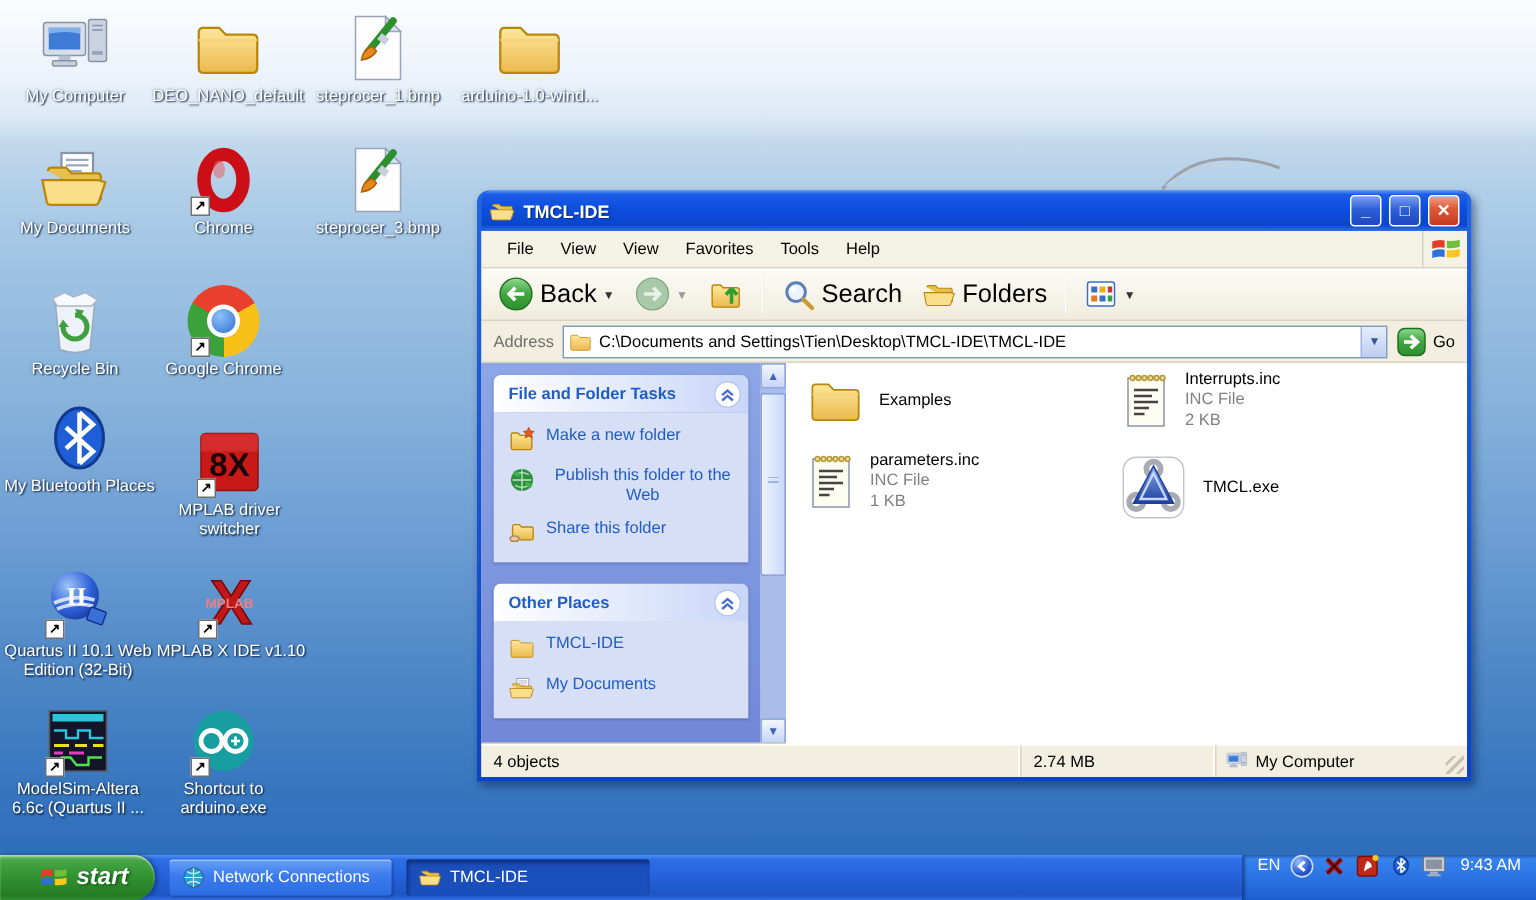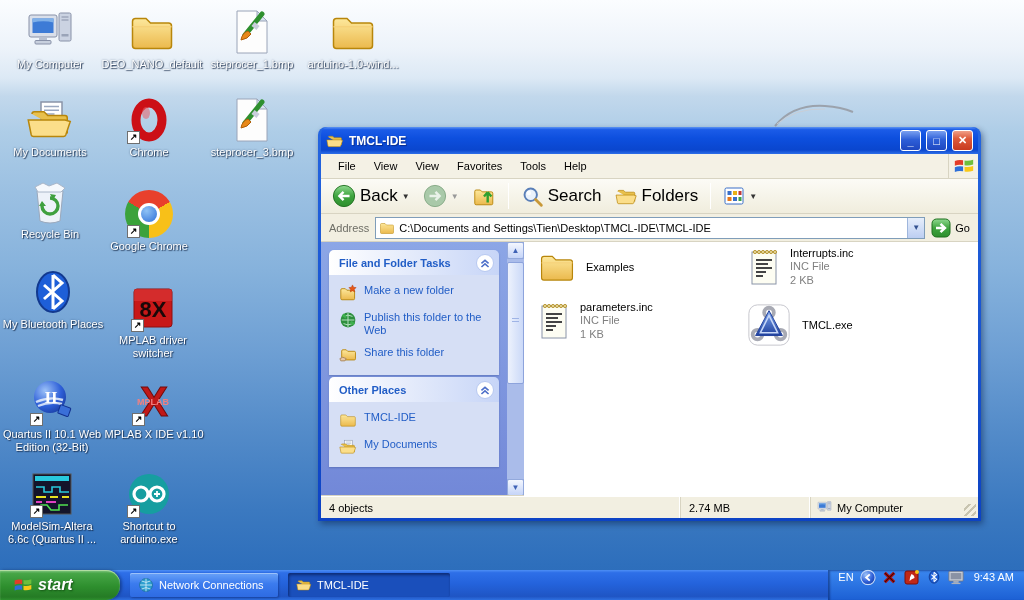--- a/index.html
+++ b/index.html
@@ -47,21 +47,21 @@
   .addr-label { color:#6E6E66; }
   .addr-box { flex:1; height:22px; background:#fff; border:1px solid #7F9DB9; display:flex; align-items:center; gap:4px; padding-left:3px; }
   .addr-box .path { flex:1; color:#000; white-space:nowrap; overflow:hidden; }
   .addr-dd { width:17px; height:20px; background:linear-gradient(180deg,#E6EEFB,#BCCEF2); border-left:1px solid #9FB6DC; display:flex; align-items:center; justify-content:center; color:#33518F; font-size:8px; cursor:pointer; }
   .gobtn { display:flex; align-items:center; gap:4px; padding-right:4px; cursor:pointer; }
 
   .wmain { flex:1; display:flex; min-height:0; }
 
   
   .taskpane { width:186px; background:linear-gradient(180deg,#8CA6E6,#7288D8); padding:8px 8px 0 8px; overflow:hidden; }
-  .tpbox { border-radius:5px 5px 0 0; overflow:hidden; margin-bottom:2px; box-shadow:0 1px 2px rgba(20,40,100,.25); }
+  .tpbox { border-radius:5px 5px 0 0; overflow:hidden; margin-bottom:14px; box-shadow:0 1px 2px rgba(20,40,100,.25);text-align:center; }
   .tphead { height:25px; display:flex; align-items:center; justify-content:space-between; padding:0 5px 0 10px;
             background:linear-gradient(90deg,#FFFFFF,#C7D5F7); color:#215DC6; font-weight:bold; cursor:pointer; }
   .tpchev { width:18px; height:18px; border-radius:50%; background:#fff; border:1px solid #B7C8F0; display:flex; align-items:center; justify-content:center; }
   .tpbody { background:#D6DFF5; padding:9px 6px 9px 10px; }
   .tplink { display:flex; align-items:flex-start; gap:7px; margin-bottom:9px; color:#215DC6; cursor:pointer; }
   .tplink:last-child { margin-bottom:2px; }
   .tplink .txt { line-height:13px; }
   .tplink svg { flex:0 0 auto; }
 
   
@@ -82,21 +82,21 @@
   .statusbar { height:22px; background:#F2EFE1; border-top:1px solid #fff; box-shadow:0 -1px 0 #D8D4C2; display:flex; align-items:center; font-size:11px; }
   .sb1 { flex:1; padding-left:8px; }
   .sb2 { width:130px; border-left:1px solid #D8D4C2; box-shadow:-1px 0 0 #fff; padding-left:8px; align-self:stretch; display:flex; align-items:center; }
   .sb3 { width:168px; border-left:1px solid #D8D4C2; box-shadow:-1px 0 0 #fff; padding-left:6px; align-self:stretch; display:flex; align-items:center; gap:5px; position:relative; }
   .grip { position:absolute; right:2px; bottom:2px; width:12px; height:12px;
           background:repeating-linear-gradient(135deg,transparent 0 3px,#C8C4B0 3px 5px); }
 
   
   .taskbar { position:absolute; left:0; bottom:0; width:1024px; height:30px;
              background:linear-gradient(180deg,#4E8FF5 0%,#2E6FE8 9%,#2463DC 45%,#1F55C4 88%,#2E6FE0 100%); display:flex; align-items:center; }
-  .startbtn { width:120px; height:30px; border-radius:0 14px 14px 0; display:flex; align-items:center; gap:5px; padding-left:13px; cursor:pointer;
+  .startbtn { width:103px; height:30px; border-radius:0 14px 14px 0; display:flex; align-items:center; gap:5px; padding-left:26px; cursor:pointer;
               background:linear-gradient(180deg,#7FC47F 0%,#46A546 12%,#2E8F2E 55%,#257B25 90%,#2E8F2E 100%);
               box-shadow:inset 0 1px 1px #B8E0A8, 2px 0 3px rgba(0,20,60,.4); }
   .startbtn .stxt { color:#fff; font-weight:bold; font-style:italic; font-size:16px; text-shadow:1px 1px 2px #145014; }
   .taskitem { height:24px; margin-left:10px; border-radius:2px; display:flex; align-items:center; gap:5px; padding:0 8px; color:#fff; cursor:pointer; width:148px;
               background:linear-gradient(180deg,#6AA2F8,#3B7BEE 45%,#2E6BE2); box-shadow:inset 0 1px 0 #9CC2FA, 1px 1px 2px rgba(10,30,90,.4); }
   .taskitem.active { width:162px; background:#1A4FBB; box-shadow:inset 1px 2px 3px rgba(5,20,70,.6); }
   .taskitem .tlbl { white-space:nowrap; overflow:hidden; }
   .tray { margin-left:auto; height:30px; display:flex; align-items:center; gap:6px; padding:0 10px 16px 10px;
           background:linear-gradient(180deg,#3A87F0,#1C60D4); box-shadow:inset 2px 1px 2px rgba(10,30,90,.5); }
   .tray .lang { color:#fff; }
@@ -360,21 +360,21 @@
   <span class="dlabel">Chrome</span>
 </div>
 <div class="dicon" style="left:202px;top:96px">
   <div class="ic">
       <svg width="48" height="48">
         <use href="#sym-bmp"></use>
       </svg>
     </div>
   <span class="dlabel">steprocer_3.bmp</span>
 </div>
-<div class="dicon" style="left:0px;top:178px">
+<div class="dicon" style="left:0px;top:190px">
   <div class="ic">
       <svg width="48" height="48">
         <use href="#sym-recycle"></use>
       </svg>
     </div>
   <span class="dlabel">Recycle Bin</span>
 </div>
 <div class="dicon" style="left:99px;top:190px">
   <div class="ic">
       <div class="chrome-ic">

